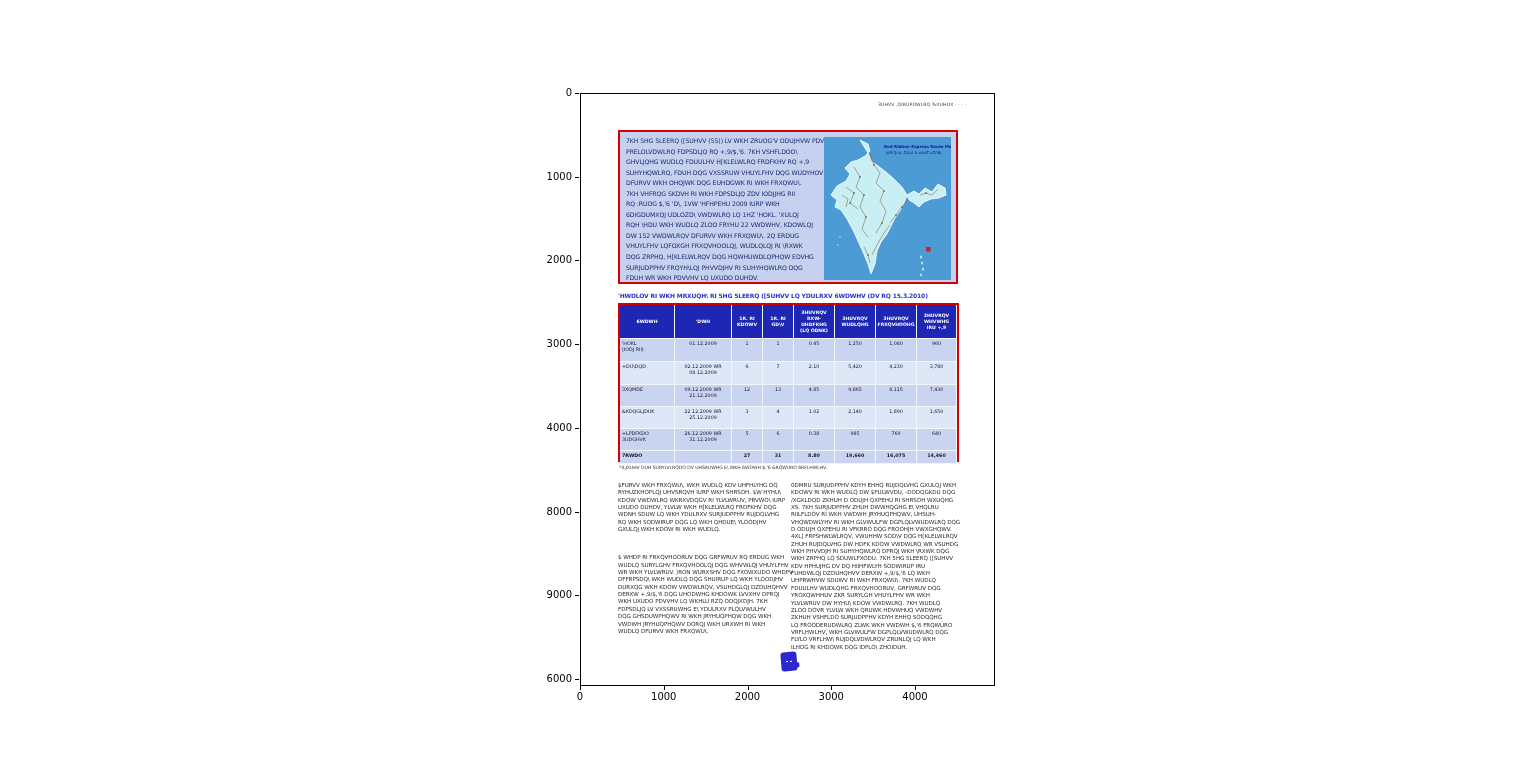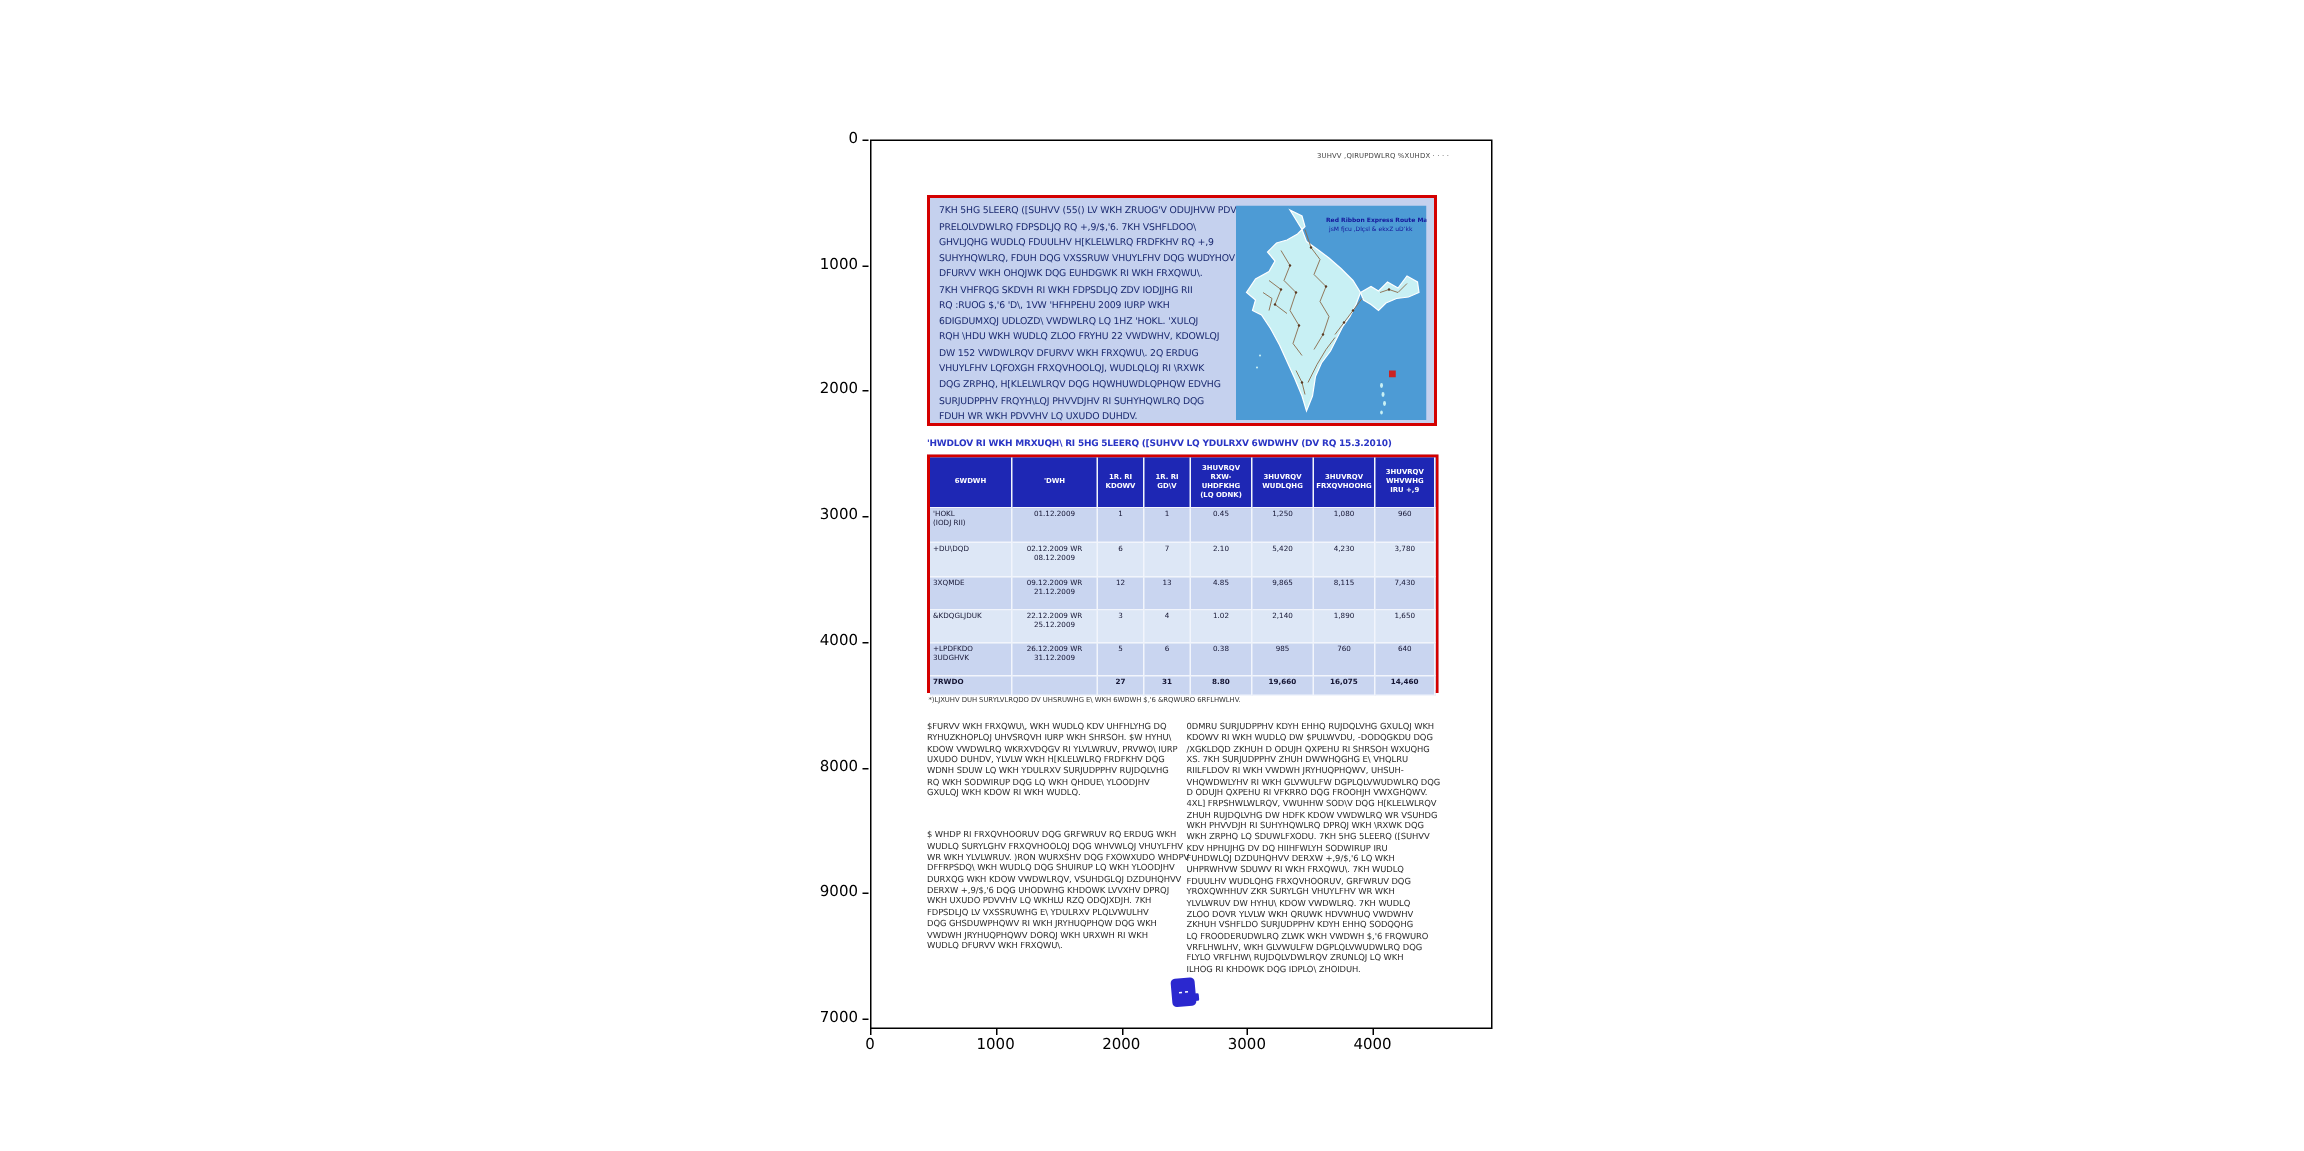--- a/index.html
+++ b/index.html
@@ -368,21 +368,21 @@
     <div class="ytick-label" style="left: 532px; top: 254.429px;">2000</div>
     <div class="ytick-mark" style="left: 575px; top: 260.429px;"></div>
     <div class="ytick-label" style="left: 532px; top: 338.143px;">3000</div>
     <div class="ytick-mark" style="left: 575px; top: 344.143px;"></div>
     <div class="ytick-label" style="left: 532px; top: 421.857px;">4000</div>
     <div class="ytick-mark" style="left: 575px; top: 427.857px;"></div>
     <div class="ytick-label" style="left: 532px; top: 505.571px;">8000</div>
     <div class="ytick-mark" style="left: 575px; top: 511.571px;"></div>
     <div class="ytick-label" style="left: 532px; top: 589.286px;">9000</div>
     <div class="ytick-mark" style="left: 575px; top: 595.286px;"></div>
-    <div class="ytick-label" style="left: 532px; top: 673px;">7000</div>
+    <div class="ytick-label" style="left: 532px; top: 673px;">6000</div>
     <div class="ytick-mark" style="left: 575px; top: 679px;"></div>
     <div class="xtick-label" style="left: 560px; top: 691px;">0</div>
     <div class="xtick-mark" style="left: 580px; top: 686px;"></div>
     <div class="xtick-label" style="left: 643.75px; top: 691px;">1000</div>
     <div class="xtick-mark" style="left: 663.75px; top: 686px;"></div>
     <div class="xtick-label" style="left: 727.5px; top: 691px;">2000</div>
     <div class="xtick-mark" style="left: 747.5px; top: 686px;"></div>
     <div class="xtick-label" style="left: 811.25px; top: 691px;">3000</div>
     <div class="xtick-mark" style="left: 831.25px; top: 686px;"></div>
     <div class="xtick-label" style="left: 895px; top: 691px;">4000</div>

